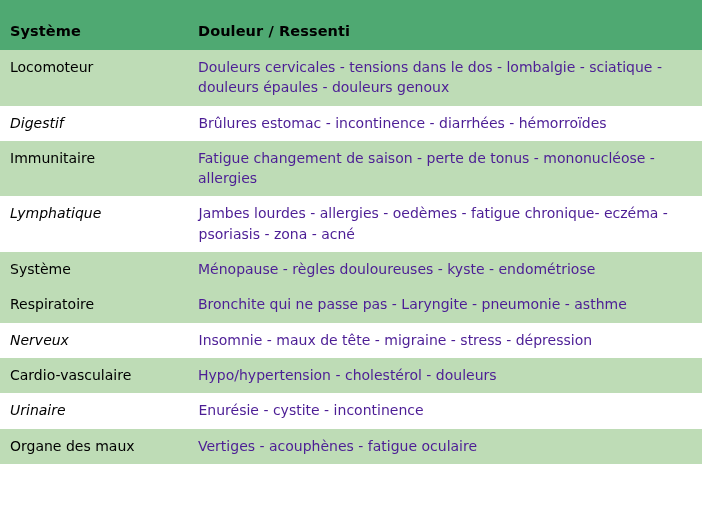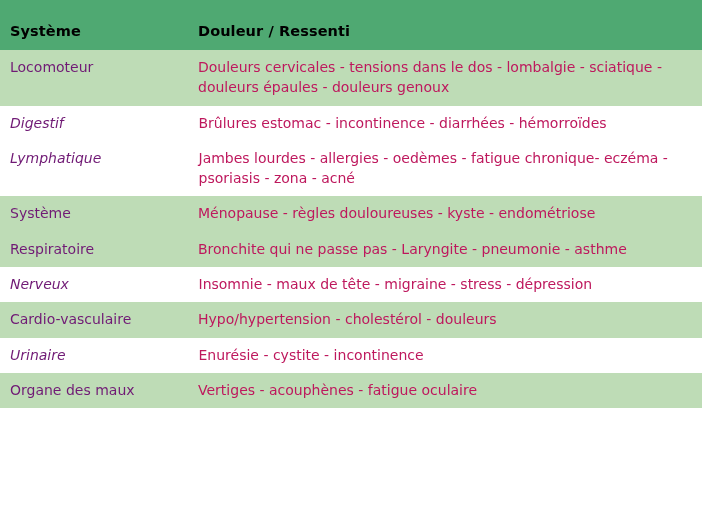--- a/index.html
+++ b/index.html
@@ -40,24 +40,24 @@
     vertical-align: top;
     line-height: 1.45;
   }
   tbody tr.row-shaded td {
     background: #bedcb6;
   }
   tbody tr.row-plain td {
     background: #ffffff;
   }
   tbody td.cell-system {
-    color: #701a75;
+    color: #000000;
   }
   tbody td.cell-pain {
-    color: #be185d;
+    color: #4c1d95;
   }
   
   tbody tr.row-plain td.cell-system {
     border-right: 1px solid #ffffff;
     font-style: italic;
   }
   
   tbody tr { height: 34px; }
 </style>
 </head>
@@ -75,20 +75,24 @@
     </tr>
   </thead>
   <tbody id="table-body">
       <tr class="row-shaded">
         <td class="cell-system">Locomoteur</td>
         <td class="cell-pain">Douleurs cervicales - tensions dans le dos - lombalgie - sciatique - douleurs épaules - douleurs genoux</td>
       </tr>
       <tr class="row-plain">
         <td class="cell-system">Digestif</td>
         <td class="cell-pain">Brûlures estomac - incontinence - diarrhées - hémorroïdes</td>
+      </tr>
+      <tr class="row-shaded">
+        <td class="cell-system">Immunitaire</td>
+        <td class="cell-pain">Fatigue changement de saison - perte de tonus - mononucléose - allergies</td>
       </tr>
       <tr class="row-plain">
         <td class="cell-system">Lymphatique</td>
         <td class="cell-pain">Jambes lourdes - allergies - oedèmes - fatigue chronique- eczéma - psoriasis - zona - acné</td>
       </tr>
       <tr class="row-shaded">
         <td class="cell-system">Système</td>
         <td class="cell-pain">Ménopause - règles douloureuses - kyste - endométriose</td>
       </tr>
       <tr class="row-shaded">

